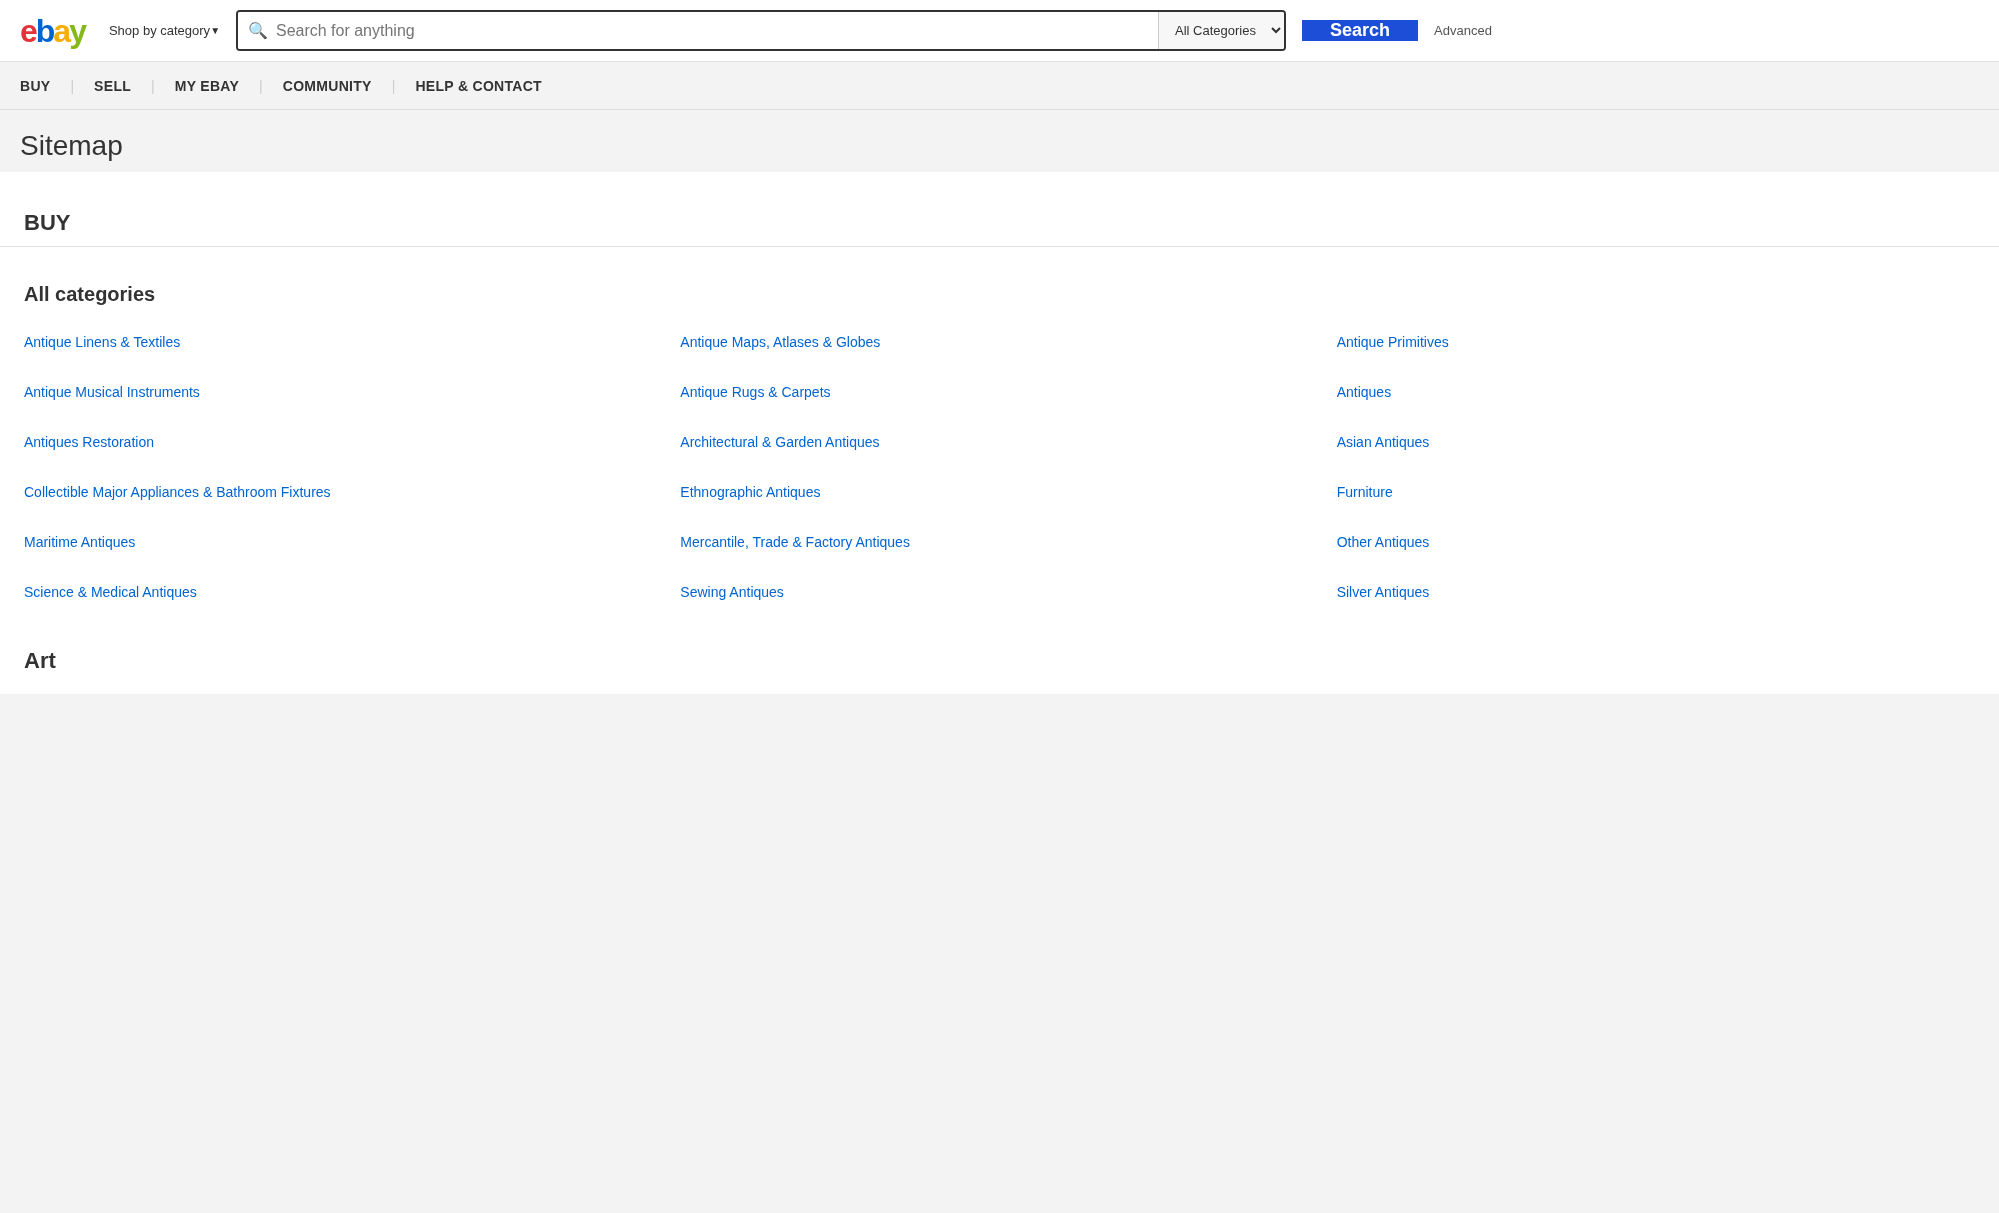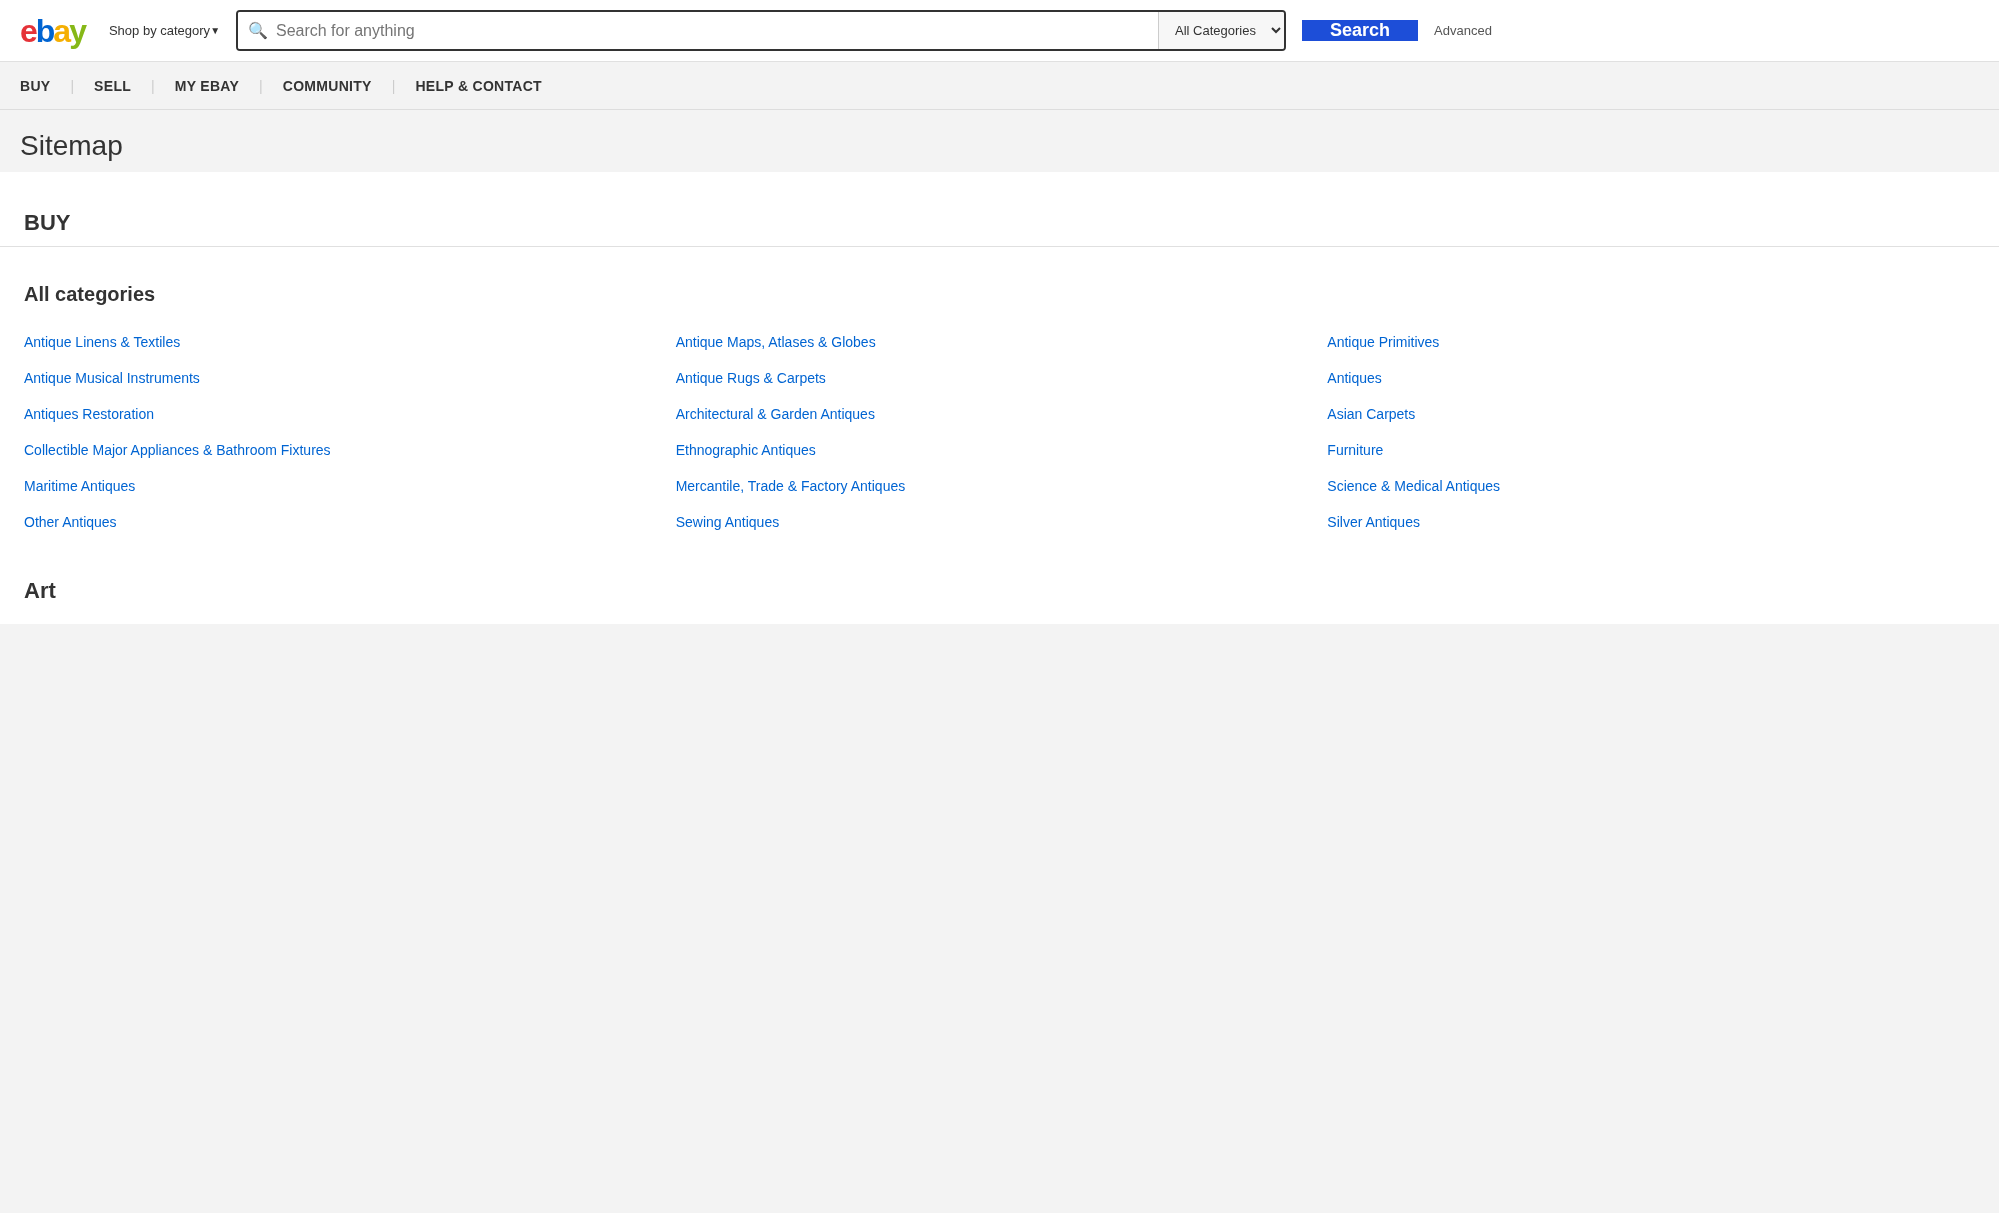--- a/index.html
+++ b/index.html
@@ -152,21 +152,21 @@
     }
     .category-section-title {
       font-size: 18px;
       font-weight: bold;
       color: #333;
       margin-bottom: 16px;
     }
     .category-grid {
       display: grid;
       grid-template-columns: 1fr 1fr 1fr;
-      gap: 4px;
+      gap: 18px;
     }
     .category-link {
       font-size: 14px;
       color: #0064d2;
       text-decoration: none;
       padding: 8px 0;
       cursor: pointer;
       display: block;
     }
 
@@ -247,31 +247,31 @@
       <a class="category-link">Antique Linens &amp; Textiles</a>
       <a class="category-link">Antique Maps, Atlases &amp; Globes</a>
       <a class="category-link">Antique Primitives</a>
 
       <a class="category-link">Antique Musical Instruments</a>
       <a class="category-link">Antique Rugs &amp; Carpets</a>
       <a class="category-link">Antiques</a>
 
       <a class="category-link">Antiques Restoration</a>
       <a class="category-link">Architectural &amp; Garden Antiques</a>
-      <a class="category-link">Asian Carpets</a>
+      <a class="category-link">Asian Antiques</a>
 
       <a class="category-link">Collectible Major Appliances &amp; Bathroom Fixtures</a>
       <a class="category-link">Ethnographic Antiques</a>
       <a class="category-link">Furniture</a>
 
       <a class="category-link">Maritime Antiques</a>
       <a class="category-link">Mercantile, Trade &amp; Factory Antiques</a>
+      <a class="category-link">Other Antiques</a>
+
       <a class="category-link">Science &amp; Medical Antiques</a>
-
-      <a class="category-link">Other Antiques</a>
       <a class="category-link">Sewing Antiques</a>
       <a class="category-link">Silver Antiques</a>
     </div>
   </div>
 
   <div class="art-section-title">Art</div>
 
 </div>
 
 </body></html>

